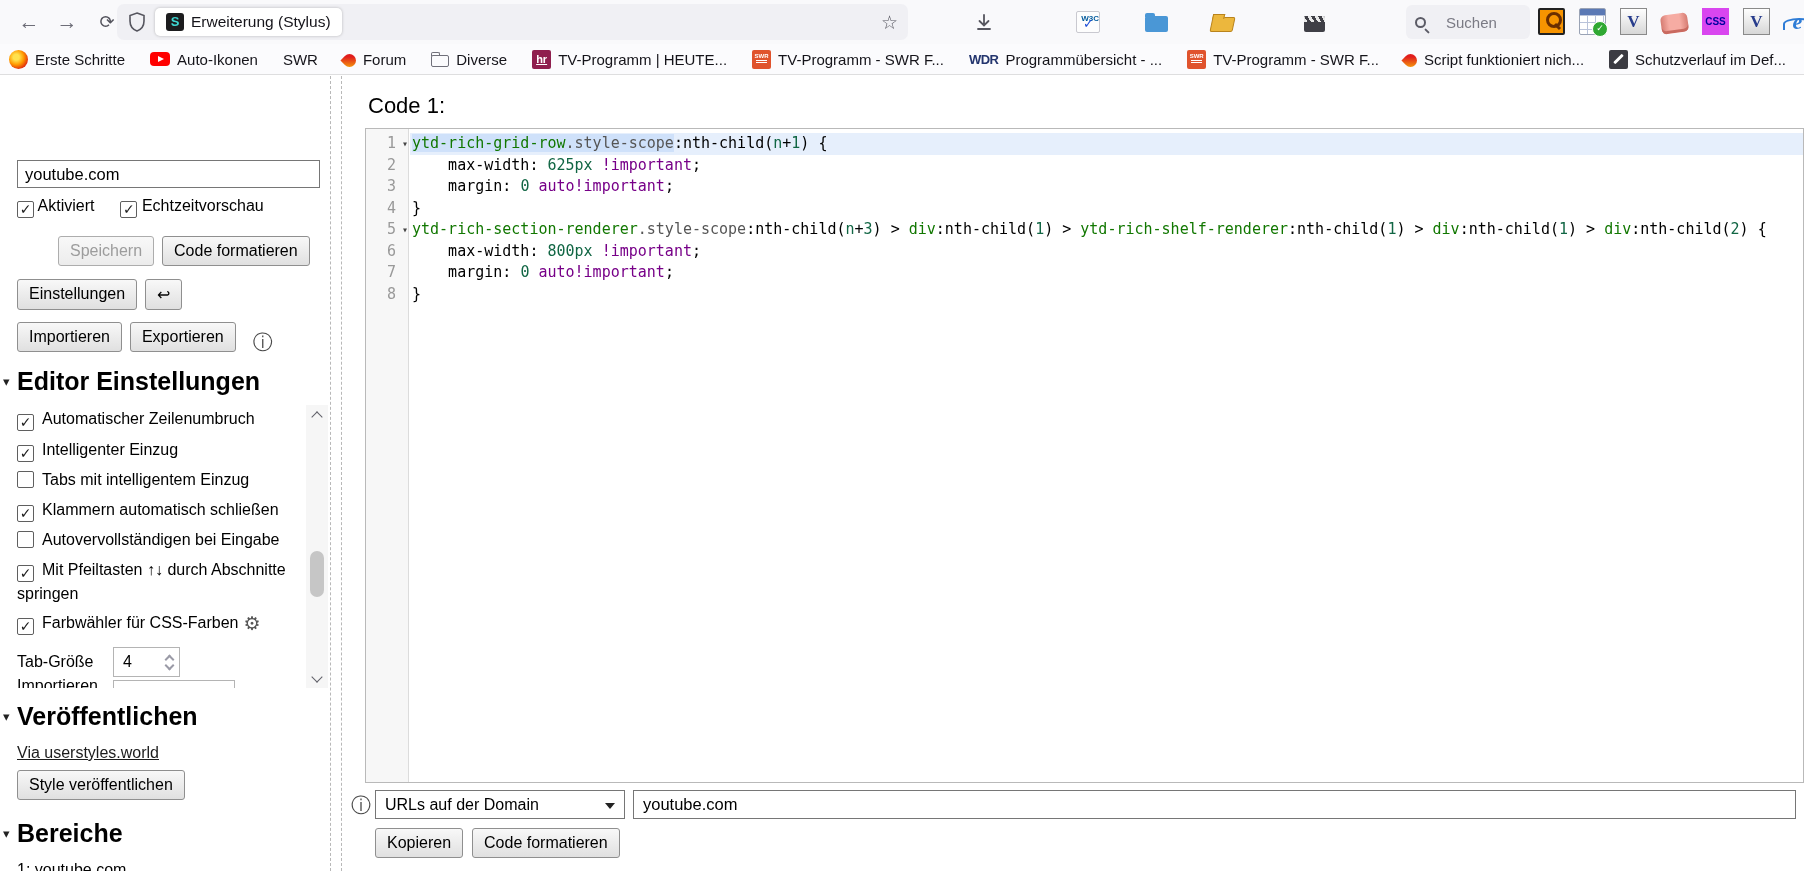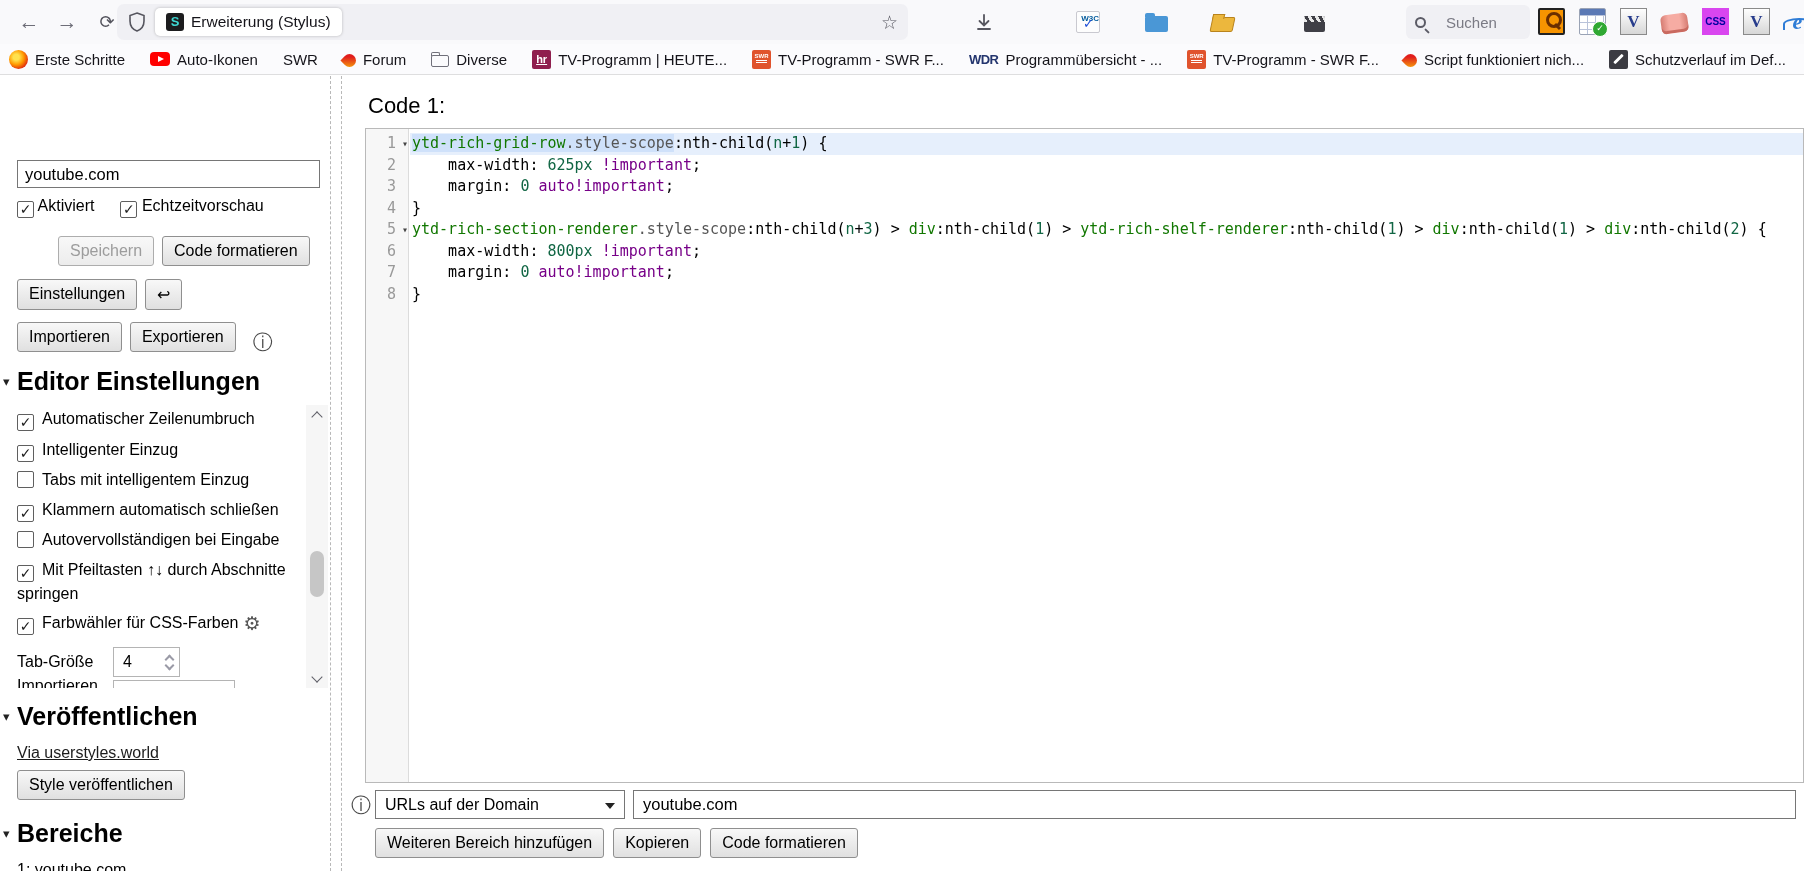--- a/index.html
+++ b/index.html
@@ -365,18 +365,17 @@
     </div>
 
     <span class="applyinfo">ⓘ</span>
     <div class="selectbox">
       <span>URLs auf der Domain</span>
       <span class="arrow"></span>
     </div>
     <input class="domaininput" value="youtube.com" style="">
 
     <div class="btnrow">
-      <span class="btn">Weiteren Bereich hinzufügen</span>
       <span class="btn">Kopieren</span>
       <span class="btn">Code formatieren</span>
     </div>
   </div>
 </div>
 
 </body></html>

